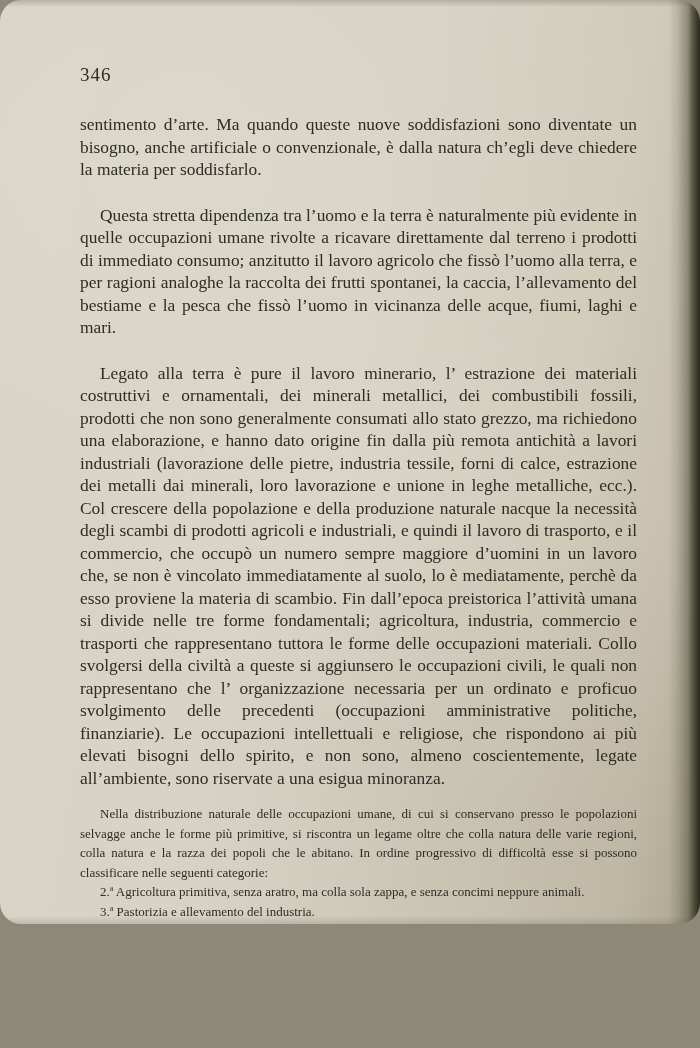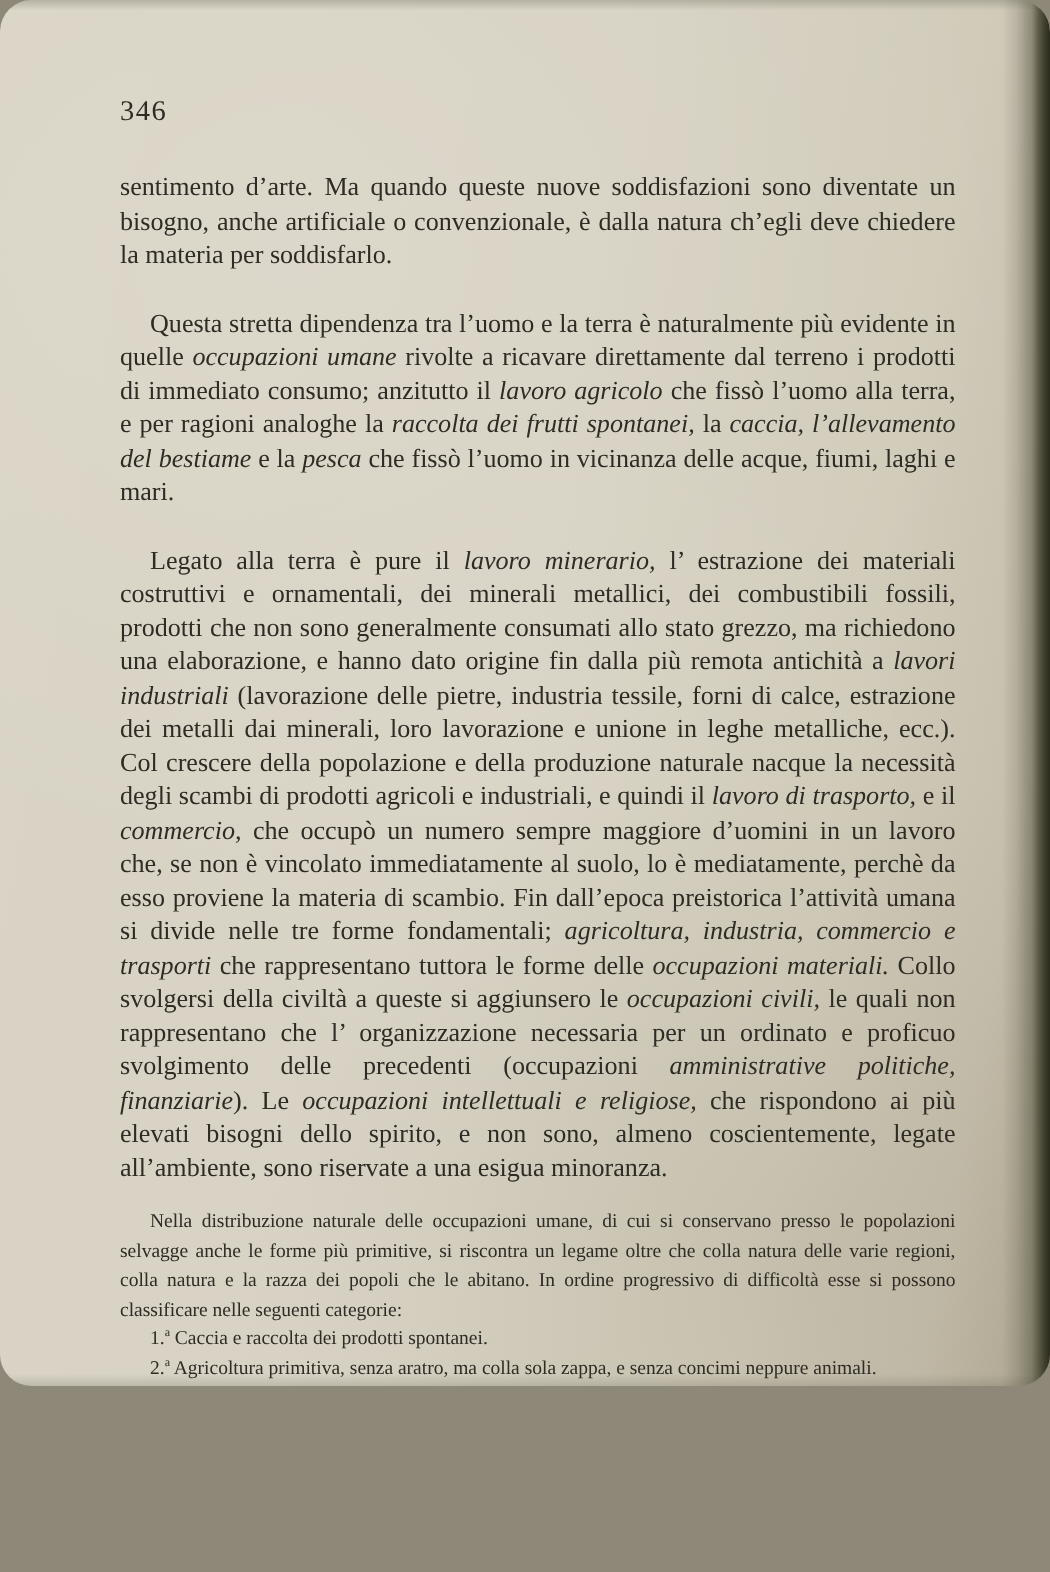--- a/index.html
+++ b/index.html
@@ -51,37 +51,36 @@
   .running-title {
     display: block; text-align: center;
     font-size: 13.5px; letter-spacing: 3px; padding-top: 5px;
     font-weight: normal;
   }
   .page-body p { margin: 0; text-align: justify; }
   p.body  { font-size: 17.4px; line-height: 22.5px; margin-top: 23px; }
   p.small { font-size: 13px; line-height: 19.6px; }
   p.indent { text-indent: 20px; }
   p.gap-before { margin-top: 15px; }
-  .it { font-style: italic; }
+  .it { }
   .page-body sup { font-size: 62%; line-height: 0; vertical-align: super; }
 </style>
 </head>
 <body>
 
 <div class="scan">
   <div class="inner">
     <header class="page-head">
       <span class="pagenum">346</span>
     </header>
     <main class="page-body">
         <p class="body"><span>sentimento d’arte. Ma quando queste nuove soddisfazioni sono diventate un bisogno, anche artificiale o convenzionale, è dalla natura ch’egli deve chiedere la materia per soddisfarlo.</span></p>
         <p class="body indent"><span>Questa stretta dipendenza tra l’uomo e la terra è naturalmente più evidente in quelle </span><span class="it">occupazioni umane</span><span> rivolte a ricavare direttamente dal terreno i prodotti di immediato consumo; anzitutto il </span><span class="it">lavoro agricolo</span><span> che fissò l’uomo alla terra, e per ragioni analoghe la </span><span class="it">raccolta dei frutti spontanei,</span><span> la </span><span class="it">caccia, l’allevamento del bestiame</span><span> e la </span><span class="it">pesca</span><span> che fissò l’uomo in vicinanza delle acque, fiumi, laghi e mari.</span></p>
         <p class="body indent"><span>Legato alla terra è pure il </span><span class="it">lavoro minerario,</span><span> l’ estrazione dei materiali costruttivi e ornamentali, dei minerali metallici, dei combustibili fossili, prodotti che non sono generalmente consumati allo stato grezzo, ma richiedono una elaborazione, e hanno dato origine fin dalla più remota antichità a </span><span class="it">lavori industriali</span><span> (lavorazione delle pietre, industria tessile, forni di calce, estrazione dei metalli dai minerali, loro lavorazione e unione in leghe metalliche, ecc.). Col crescere della popolazione e della produzione naturale nacque la necessità degli scambi di prodotti agricoli e industriali, e quindi il </span><span class="it">lavoro di trasporto,</span><span> e il </span><span class="it">commercio,</span><span> che occupò un numero sempre maggiore d’uomini in un lavoro che, se non è vincolato immediatamente al suolo, lo è mediatamente, perchè da esso proviene la materia di scambio. Fin dall’epoca preistorica l’attività umana si divide nelle tre forme fondamentali; </span><span class="it">agricoltura, industria, commercio e trasporti</span><span> che rappresentano tuttora le forme delle </span><span class="it">occupazioni materiali.</span><span> Collo svolgersi della civiltà a queste si aggiunsero le </span><span class="it">occupazioni civili,</span><span> le quali non rappresentano che l’ organizzazione necessaria per un ordinato e proficuo svolgimento delle precedenti (occupazioni </span><span class="it">amministrative politiche, finanziarie</span><span>). Le </span><span class="it">occupazioni intellettuali e religiose,</span><span> che rispondono ai più elevati bisogni dello spirito, e non sono, almeno coscientemente, legate all’ambiente, sono riservate a una esigua minoranza.</span></p>
         <p class="small indent gap-before"><span>Nella distribuzione naturale delle occupazioni umane, di cui si conservano presso le popolazioni selvagge anche le forme più primitive, si riscontra un legame oltre che colla natura delle varie regioni, colla natura e la razza dei popoli che le abitano. In ordine progressivo di difficoltà esse si possono classificare nelle seguenti categorie:</span></p>
-        <p class="small indent"><span>1.</span><sup>a</sup><span> Caccia e raccolta dei prodotti spontanei.</span></p>
         <p class="small indent"><span>2.</span><sup>a</sup><span> Agricoltura primitiva, senza aratro, ma colla sola zappa, e senza concimi neppure animali.</span></p>
         <p class="small indent"><span>3.</span><sup>a</sup><span> Pastorizia e allevamento del industria.</span></p>
       </main>
   </div>
   <div class="edge-top"></div>
   <div class="edge-bottom"></div>
   <div class="edge-right"></div>
 </div>
 
 </body></html>

